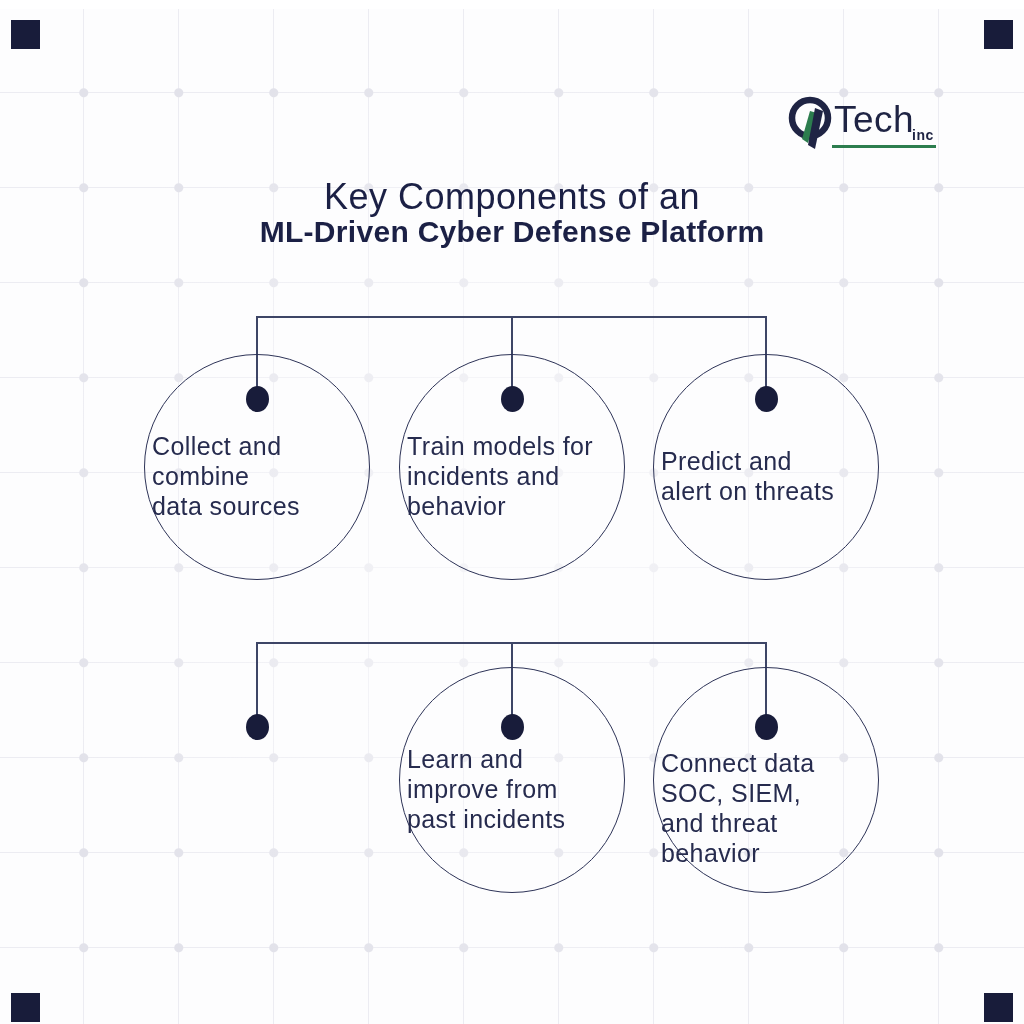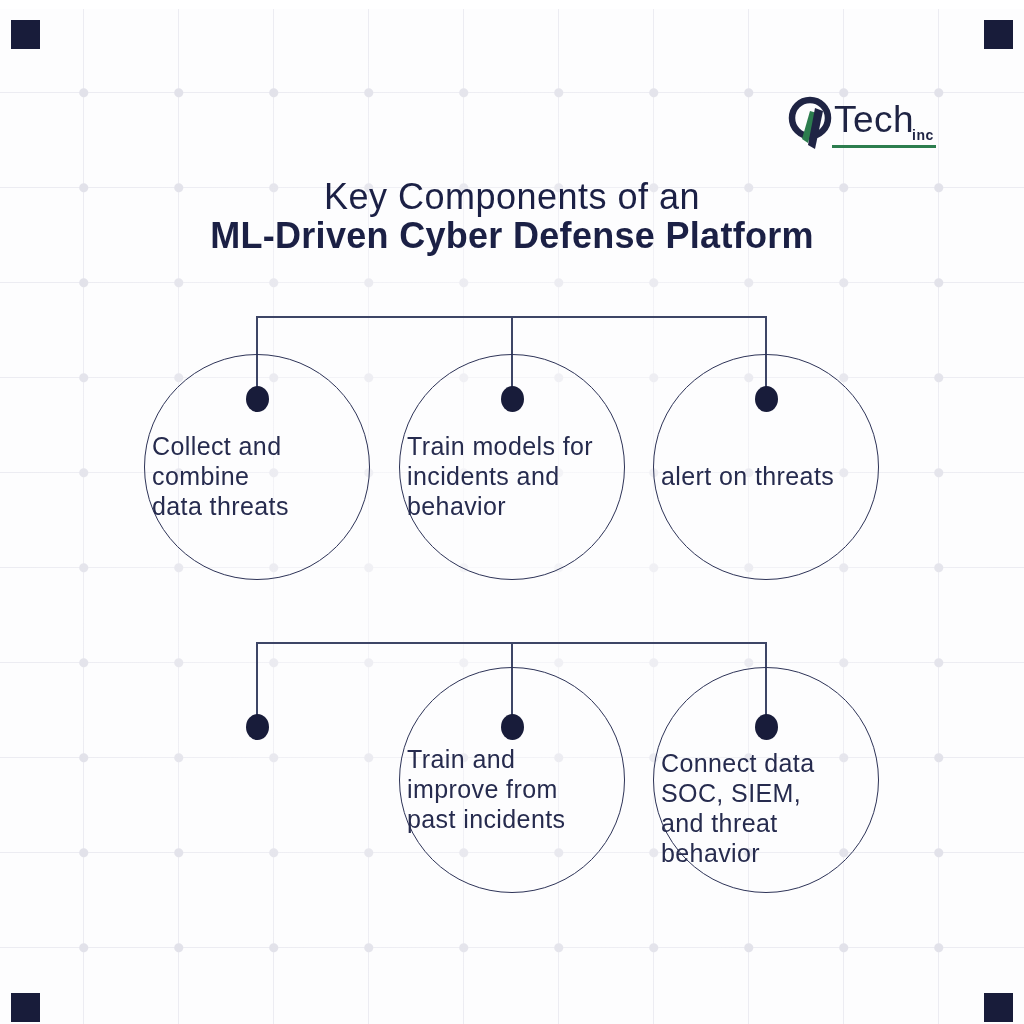--- a/index.html
+++ b/index.html
@@ -35,21 +35,21 @@
     color:#1f2444;font-weight:500;letter-spacing:0.5px;
   }
   .logo .suffix{
     position:absolute;left:124px;top:34px;font-size:14px;color:#1f2444;font-weight:600;letter-spacing:0.5px;
   }
   .logo .underline{position:absolute;left:44px;top:52px;width:104px;height:2.5px;background:#2c7d4e;}
 
   
   .title{position:absolute;left:0;top:0;width:1024px;text-align:center;color:#1b2045;}
   .title .t1{position:absolute;left:0;top:167px;width:100%;font-size:36px;font-weight:400;letter-spacing:0.5px;}
-  .title .t2{position:absolute;left:0;top:206px;width:100%;font-size:36px;font-weight:700;letter-spacing:0.3px;}
+  .title .t2{position:absolute;left:0;top:206px;width:100%;font-size:30px;font-weight:700;letter-spacing:0.3px;}
 
   
   .bar{position:absolute;background:#3d4566;height:2px;width:511px;left:256px;}
   .stem{position:absolute;background:#3d4566;width:2px;height:80px;}
   .dot{position:absolute;width:23px;height:26px;border-radius:50%;background:#181c3a;}
 
   
   .node{
     position:absolute;width:226px;height:226px;border:1.6px solid #2d3357;border-radius:50%;
     background:transparent;box-sizing:border-box;
@@ -96,48 +96,49 @@
   <div class="stem" style="left:765px;top:307px;"></div>
 
   <div class="dot" style="left:246px;top:377px;"></div>
   <div class="dot" style="left:501px;top:377px;"></div>
   <div class="dot" style="left:755px;top:377px;"></div>
 
   <div class="node" style="left:144px;top:345px;">
     <div class="label">
       <span>Collect and</span>
       <span>combine</span>
-      <span>data threats</span>
+      <span>data sources</span>
     </div>
   </div>
   <div class="node" style="left:399px;top:345px;">
     <div class="label">
       <span>Train models for</span>
       <span>incidents and</span>
       <span>behavior</span>
     </div>
   </div>
   <div class="node" style="left:653px;top:345px;">
     <div class="label">
+      <span>Predict and</span>
       <span>alert on threats</span>
     </div>
   </div>
 
   <div class="bar" style="top:633px;"></div>
   <div class="stem" style="left:256px;top:633px;"></div>
   <div class="stem" style="left:511px;top:633px;"></div>
   <div class="stem" style="left:765px;top:633px;"></div>
 
   <div class="dot" style="left:246px;top:705px;"></div>
   <div class="dot" style="left:501px;top:705px;"></div>
   <div class="dot" style="left:755px;top:705px;"></div>
 
   <div class="node" style="left:399px;top:658px;">
     <div class="label">
-      <span>Train and</span>
+      <span>Learn and</span>
       <span>improve from</span>
       <span>past incidents</span>
     </div>
   </div>
   <div class="node" style="left:653px;top:658px;">
     <div class="label tall">
       <span>Connect data</span>
       <span>SOC, SIEM,</span>
       <span>and threat</span>
       <span>behavior</span>

